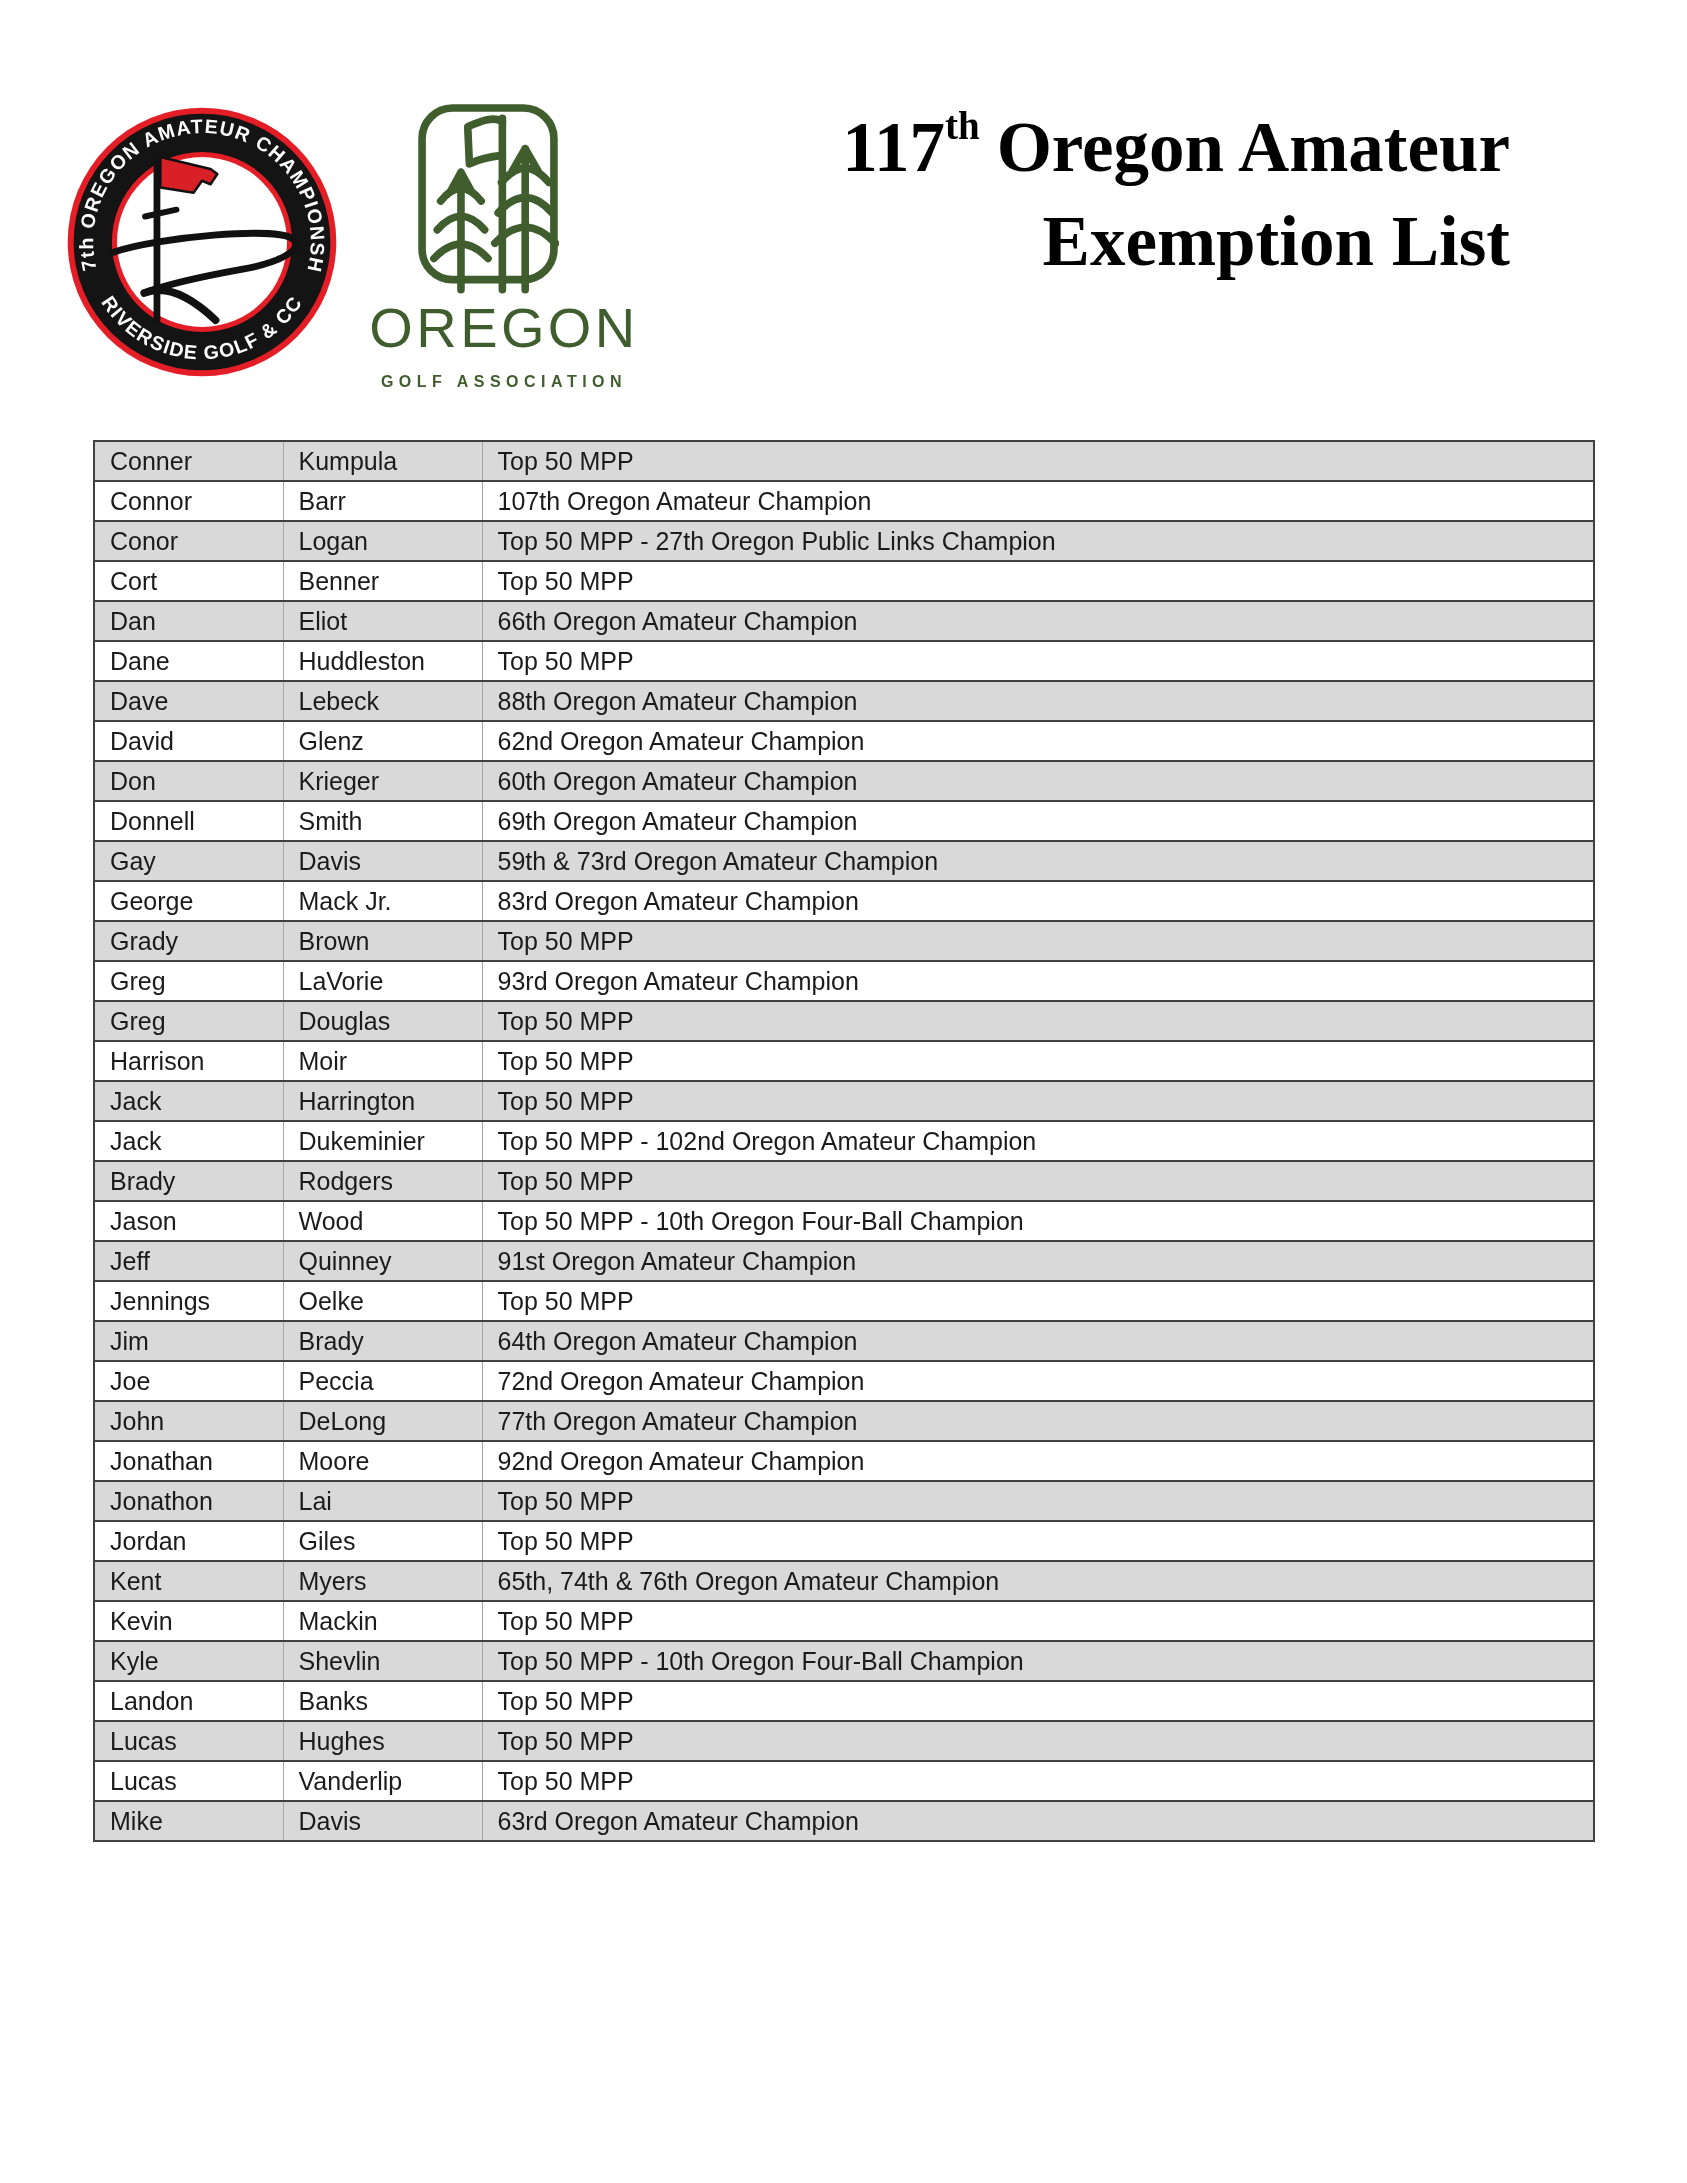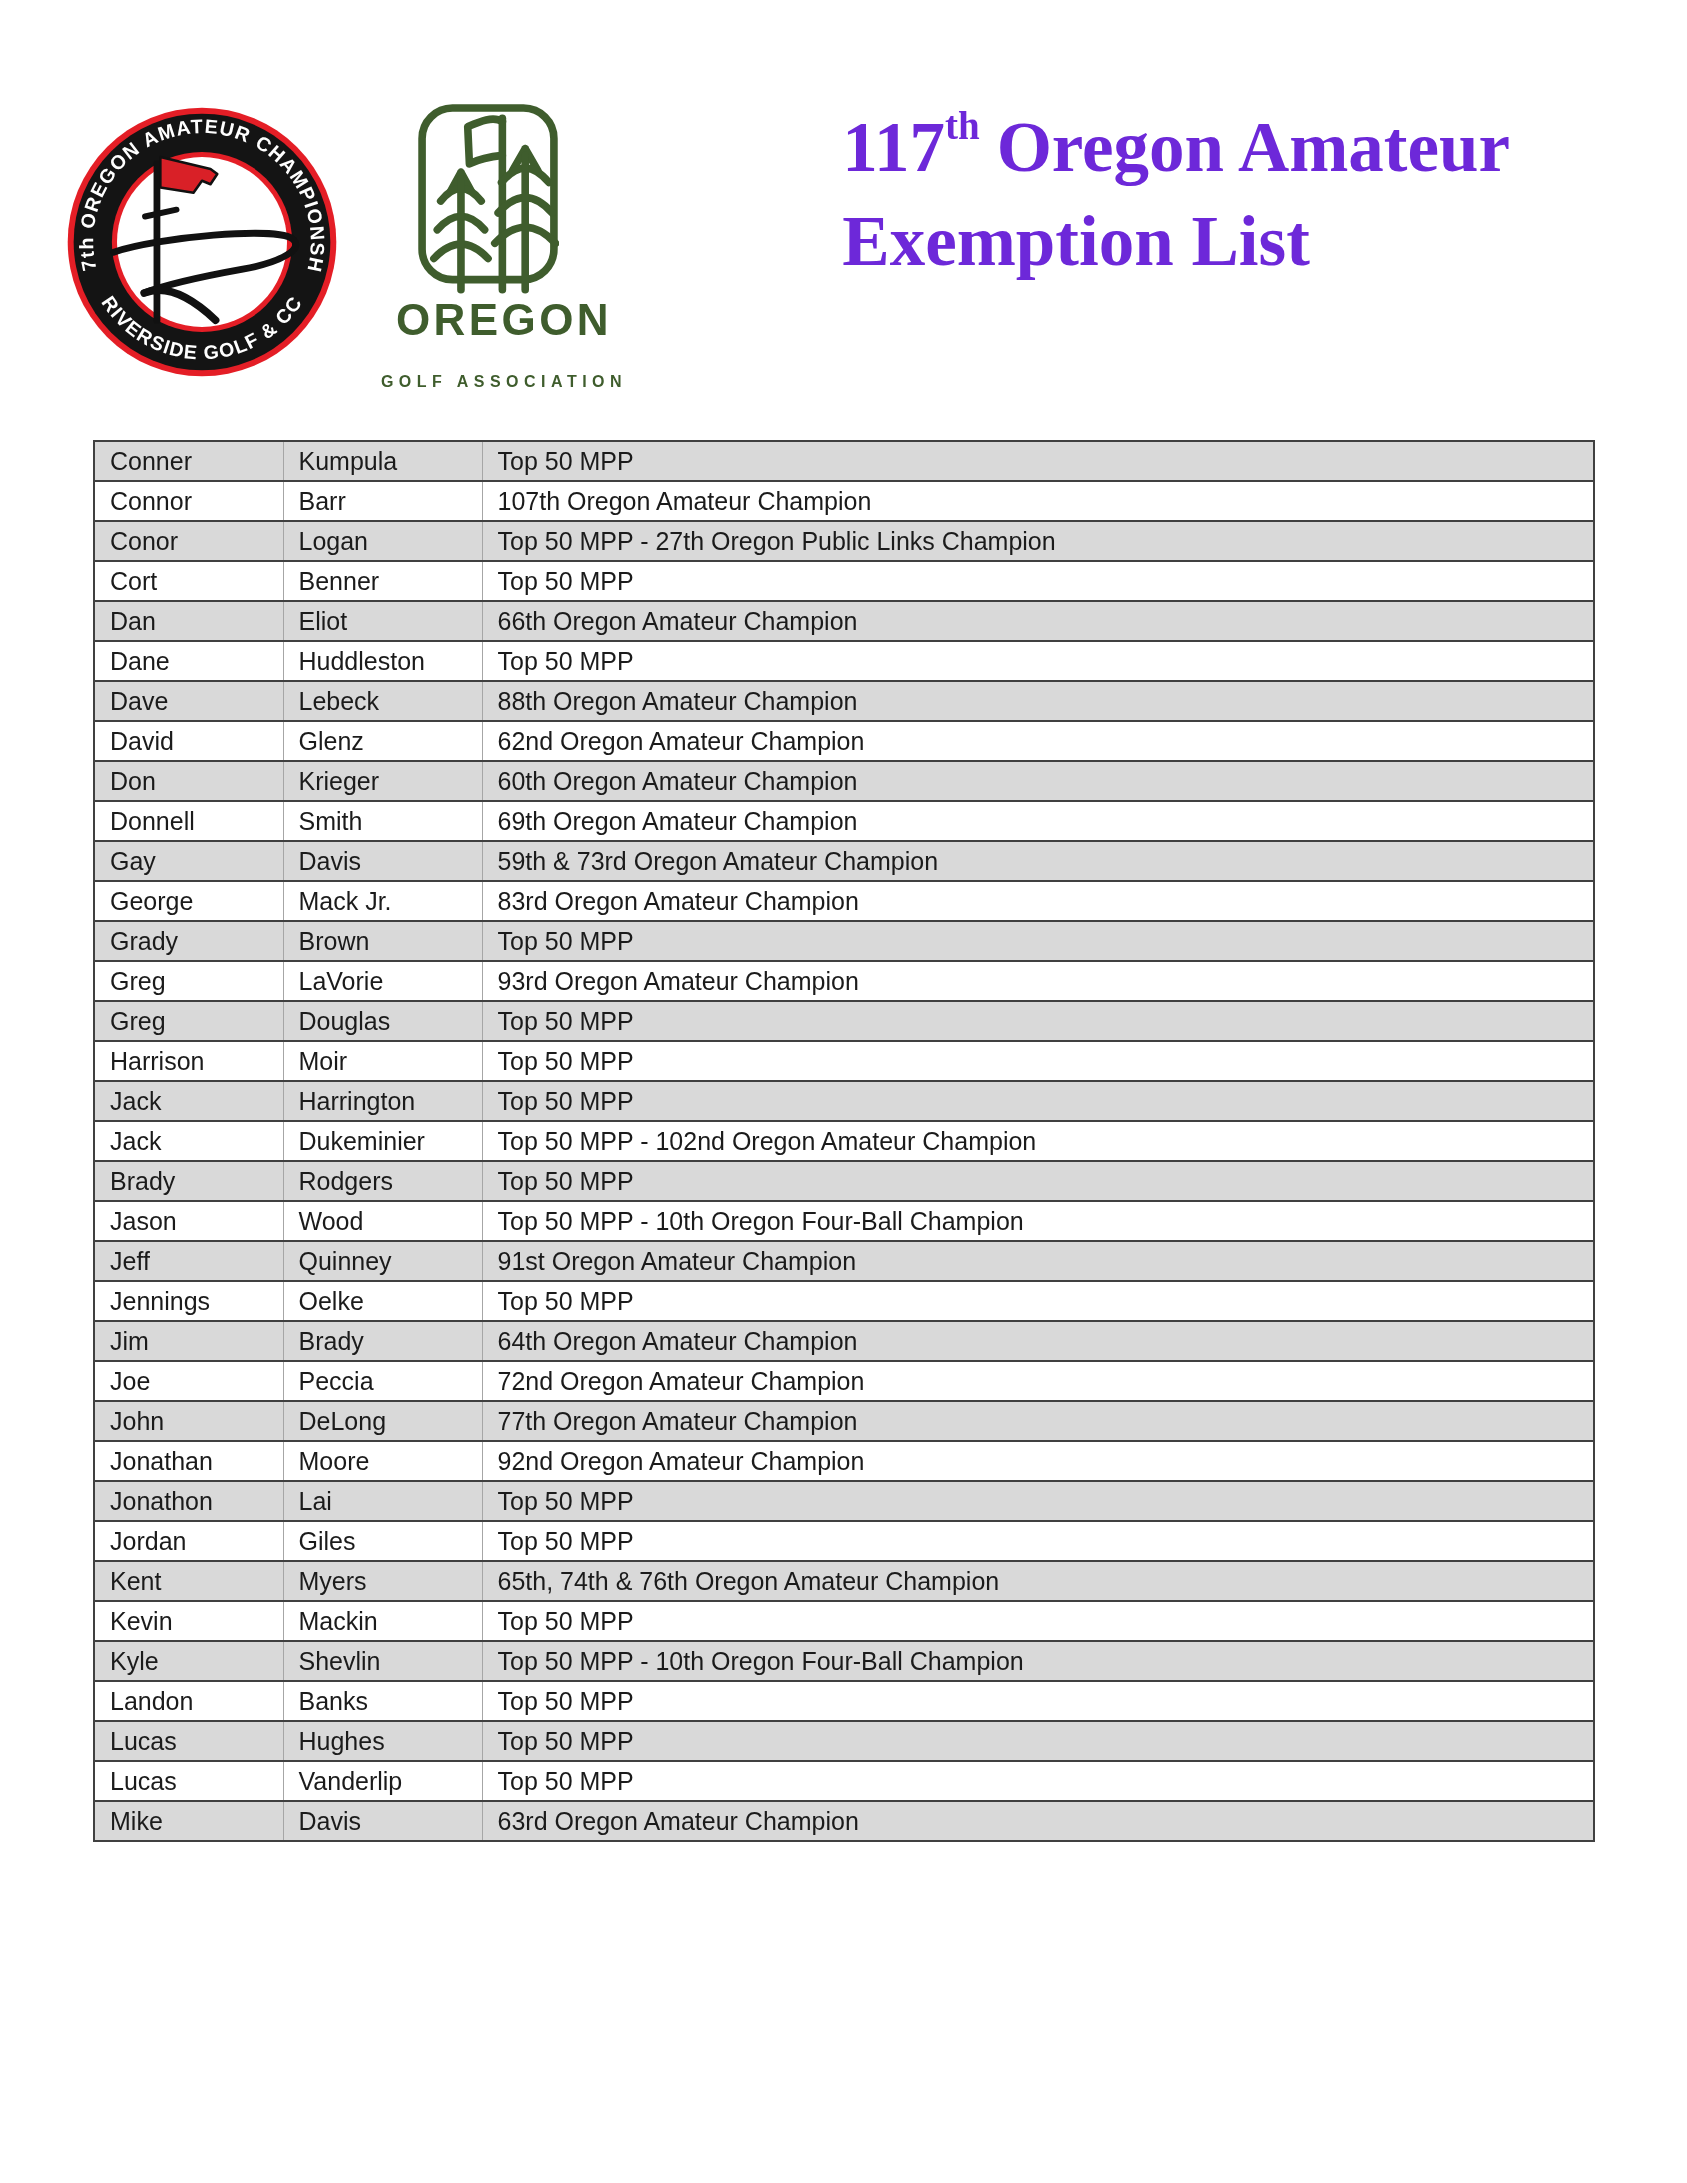--- a/index.html
+++ b/index.html
@@ -8,26 +8,26 @@
 
   
   .seal{position:absolute;left:66px;top:106px;width:272px;height:272px;}
   .seal svg{display:block;width:100%;height:100%;}
   .seal-arc{font-family:"Liberation Sans",sans-serif;font-weight:bold;font-size:23px;
             letter-spacing:1.5px;fill:#ffffff;}
 
   .oga-badge{position:absolute;left:417px;top:103px;width:142px;height:191px;}
   .oga-badge svg{display:block;width:100%;height:100%;}
   .oga-word{position:absolute;left:354px;top:295px;width:300px;text-align:center;
-            font-weight:bold;font-size:44px;letter-spacing:3.4px;color:#3f5d2d;}
+            font-weight:normal;font-size:56px;letter-spacing:3.4px;color:#3f5d2d;}
   .oga-sub{position:absolute;left:354px;top:373px;width:300px;text-align:center;
            font-weight:bold;font-size:16px;letter-spacing:5.5px;color:#3f5d2d;}
 
   
-  .title{position:absolute;top:100px;right:177px;color:#6d28d9;
+  .title{position:absolute;top:100px;right:177px;text-align:right;color:#000000;
          font-family:"Liberation Serif",serif;font-weight:bold;
          font-size:71px;line-height:94px;}
   .title sup{font-size:39px;line-height:0;vertical-align:32px;letter-spacing:0;}
   .title .rest{margin-left:17px;}
 
   
   .tablewrap{position:absolute;left:93px;top:440px;width:1502px;}
   table.exemptions{width:100%;border-collapse:collapse;table-layout:fixed;
         border:2.5px solid #404040;}
   table.exemptions tr{height:40px;padding-left:8px;}

